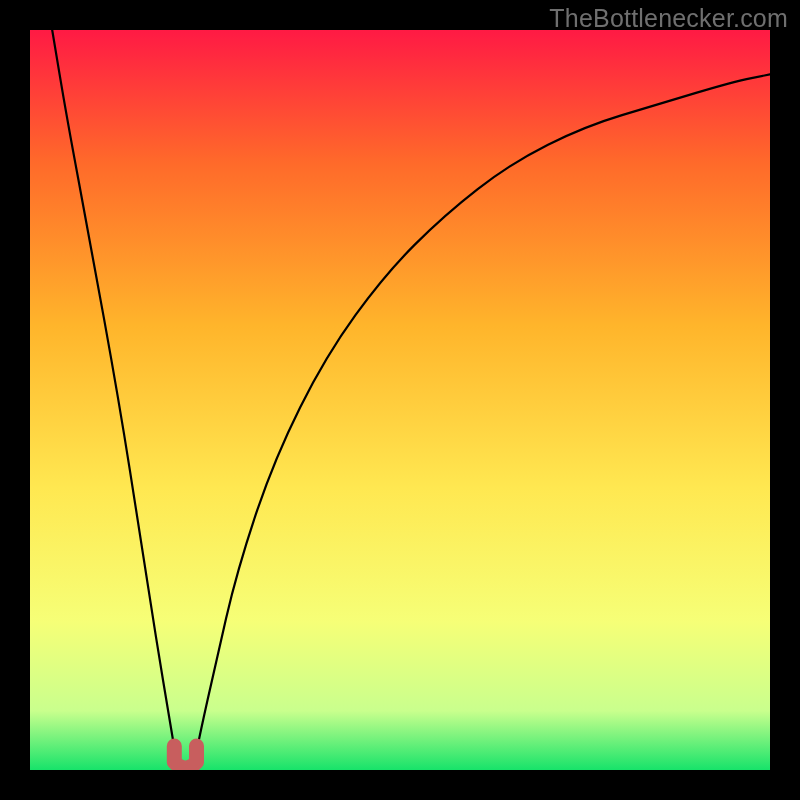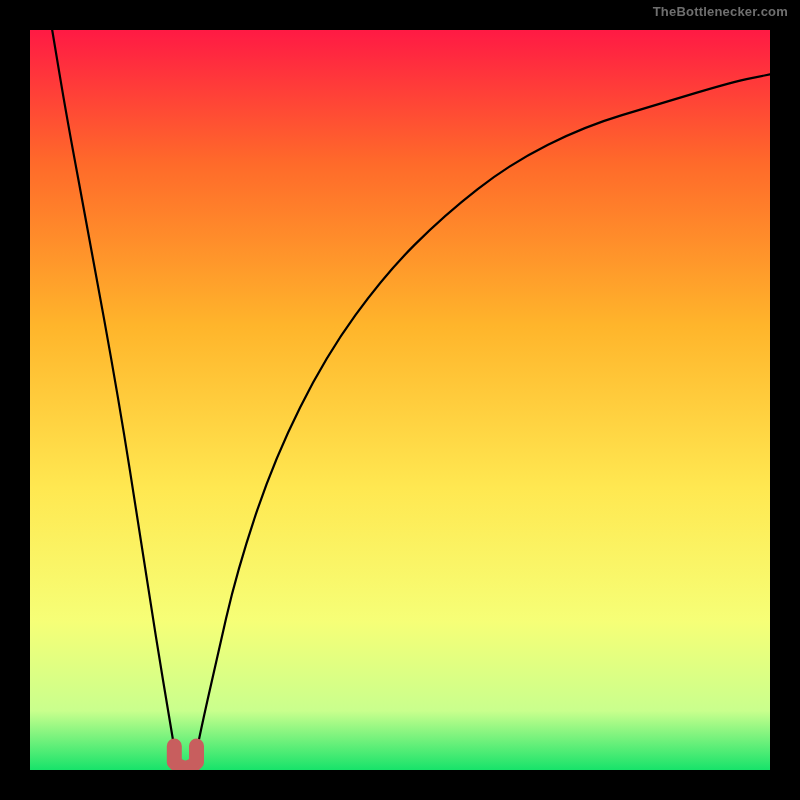--- a/index.html
+++ b/index.html
@@ -23,22 +23,22 @@
     left: 30px;
     width: 740px;
     height: 740px;
     overflow: hidden;
   }
   .watermark {
     position: absolute;
     top: 4px;
     right: 12px;
     color: #6f6f6f;
-    font-size: 13px;
-    font-weight: 700;
+    font-size: 25px;
+    font-weight: 400;
     letter-spacing: 0.2px;
     pointer-events: none;
     z-index: 10;
   }
   svg { display: block; }
   .curve {
     fill: none;
     stroke: #000;
     stroke-width: 2.2;
     stroke-linecap: round;

